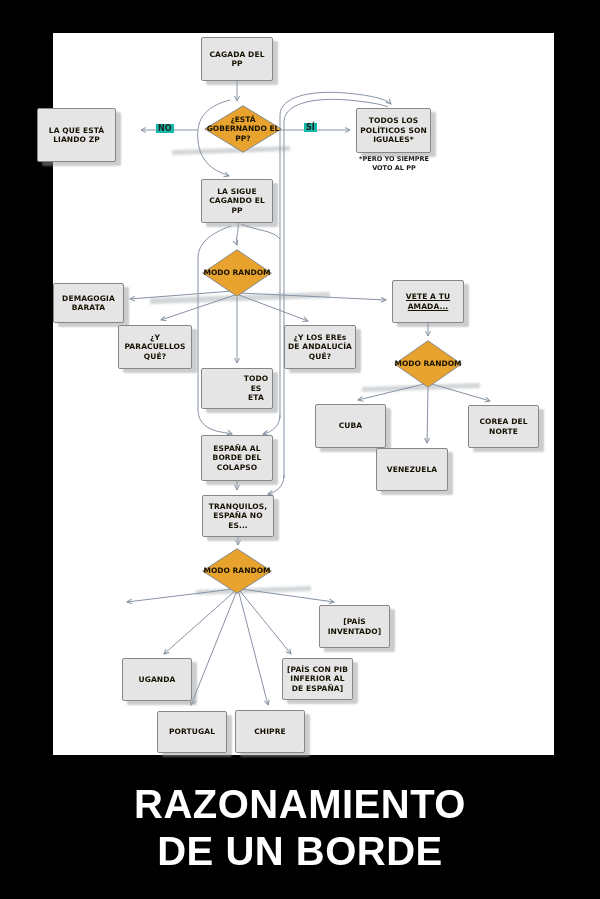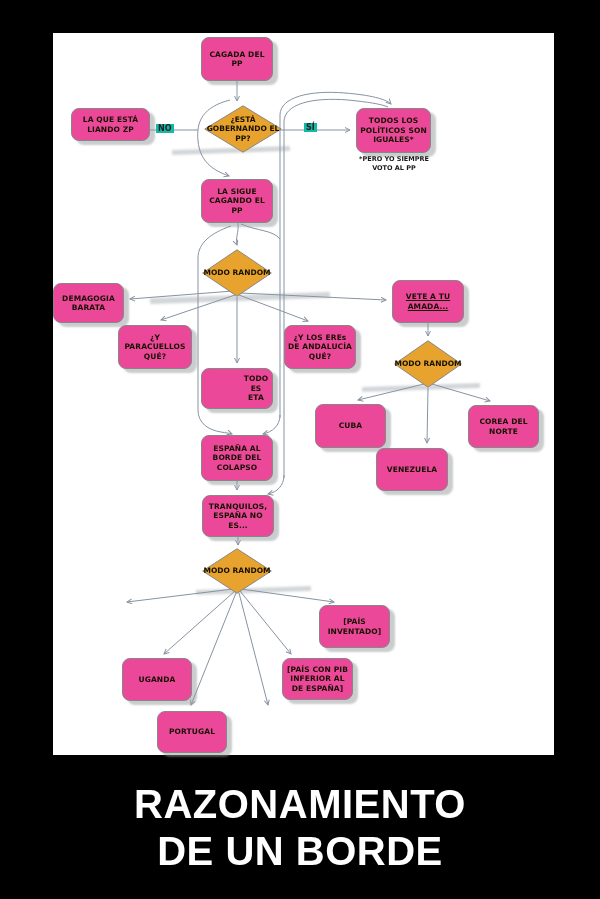--- a/index.html
+++ b/index.html
@@ -1,20 +1,20 @@
 <!DOCTYPE html>
 <html><head>
 <meta charset="utf-8">
 <style>
   html,body{margin:0;padding:0;background:#000;}
   .frame{position:relative;width:600px;height:899px;background:#000;overflow:hidden;
          font-family:"DejaVu Sans",sans-serif;}
   .canvas{position:absolute;left:53px;top:33px;width:501px;height:722px;background:#fff;}
   svg.wires{position:absolute;left:0;top:0;width:600px;height:899px;pointer-events:none;z-index:2;}
-  .node{position:absolute;z-index:3;background:#ec4899;border:1px solid #878787;border-radius:8px;
+  .node{position:absolute;z-index:3;background:#e5e5e5;border:1px solid #878787;border-radius:2px;
         display:flex;align-items:center;justify-content:center;text-align:center;
         font-weight:bold;font-size:7.5px;line-height:9.5px;color:#151000;letter-spacing:.1px;
         padding:2px;box-sizing:border-box;
         box-shadow:5px 4px 2px rgba(150,153,158,.5);}
   .diamond{position:absolute;z-index:3;}
   .diamond svg{position:absolute;left:0;top:0;width:100%;height:100%;overflow:visible;}
   .diamond polygon{fill:#E7A32E;stroke:#878787;stroke-width:1;vector-effect:non-scaling-stroke;}
   .diamond .dlabel{position:absolute;left:0;top:0;width:100%;height:100%;z-index:1;
         display:flex;align-items:center;justify-content:center;text-align:center;
         font-weight:bold;font-size:7.5px;line-height:9.5px;color:#151000;}
@@ -73,21 +73,21 @@
       <path d="M236,593 L191,705" marker-end="url(#arw)"></path>
       <path d="M239,593 L268,705" marker-end="url(#arw)"></path>
       <path d="M240,591 L291,654" marker-end="url(#arw)"></path>
       <path d="M241,589 L334,602" marker-end="url(#arw)"></path>
     </g>
   </svg>
 
   <div class="node" style="left:201px;top:37px;width:72px;height:44px;">
       <span>CAGADA DEL PP</span>
     </div>
-  <div class="node" style="left:71px;top:108px;width:79px;height:33px;">
+  <div class="node" style="left:37px;top:108px;width:79px;height:54px;">
       <span>LA QUE ESTÁ LIANDO ZP</span>
     </div>
   <div class="node" style="left:356px;top:108px;width:75px;height:45px;">
       <span>TODOS LOS POLÍTICOS SON IGUALES*</span>
     </div>
   <div class="node" style="left:201px;top:179px;width:72px;height:44px;">
       <span>LA SIGUE CAGANDO EL PP</span>
     </div>
   <div class="node" style="left:53px;top:283px;width:71px;height:40px;">
       <span>DEMAGOGIA BARATA</span>
@@ -117,20 +117,23 @@
       <span>ESPAÑA AL BORDE DEL COLAPSO</span>
     </div>
   <div class="node" style="left:202px;top:495px;width:72px;height:42px;justify-content:flex-end;">
       <span>TRANQUILOS, ESPAÑA NO ES...</span>
     </div>
   <div class="node" style="left:122px;top:658px;width:70px;height:43px;">
       <span>UGANDA</span>
     </div>
   <div class="node" style="left:157px;top:711px;width:70px;height:42px;">
       <span>PORTUGAL</span>
+    </div>
+  <div class="node" style="left:235px;top:710px;width:70px;height:43px;">
+      <span>CHIPRE</span>
     </div>
   <div class="node" style="left:282px;top:658px;width:71px;height:42px;">
       <span>[PAÍS CON PIB INFERIOR AL DE ESPAÑA]</span>
     </div>
   <div class="node" style="left:319px;top:605px;width:71px;height:43px;">
       <span>[PAÍS INVENTADO]</span>
     </div>
 
   <div class="diamond" style="left:204px;top:105px;width:78px;height:48px;">
     <svg viewBox="0 0 100 60" preserveAspectRatio="none">

